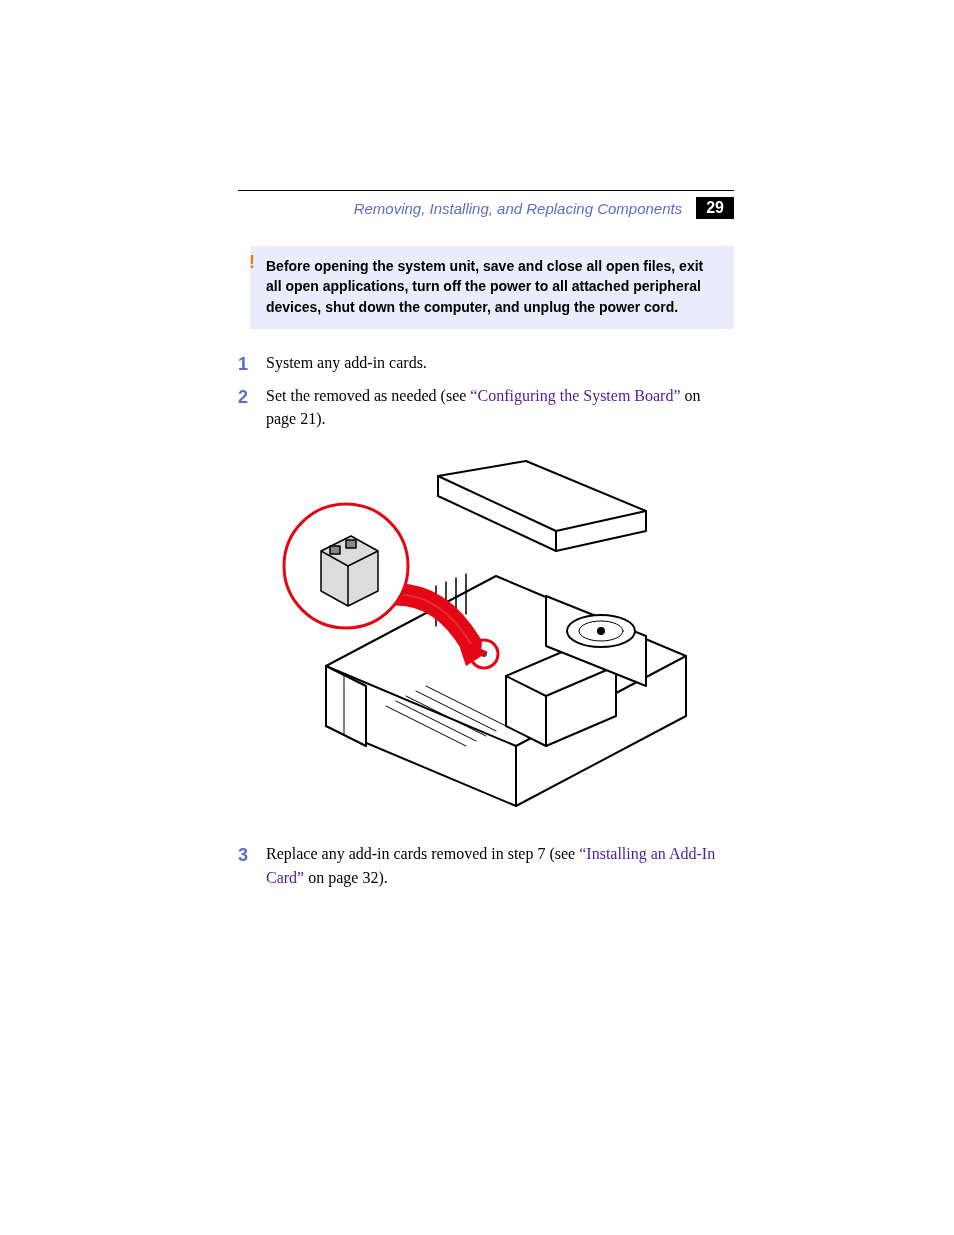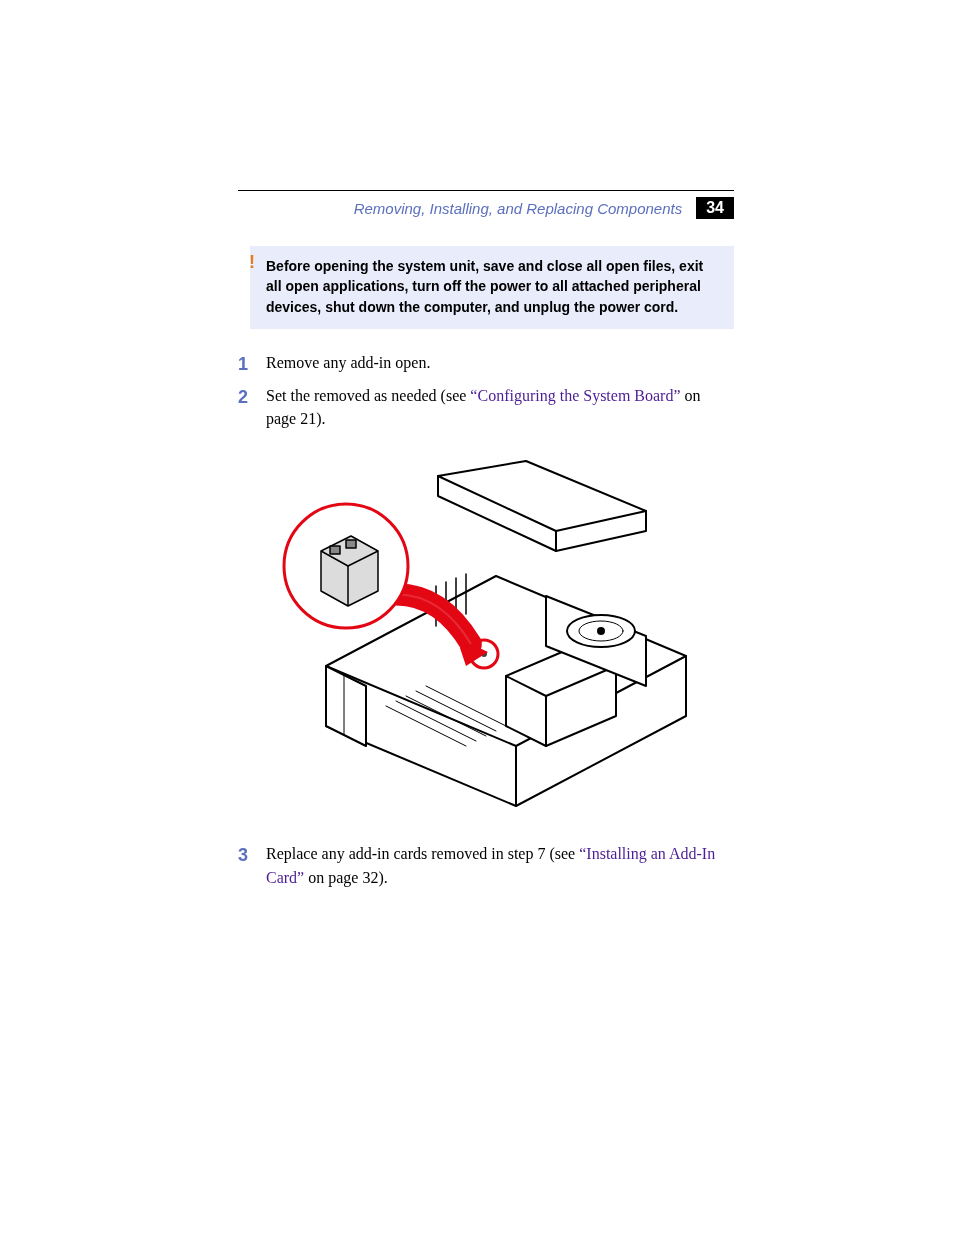--- a/index.html
+++ b/index.html
@@ -22,34 +22,34 @@
   svg.figure { width: 440px; height: 370px; }
 </style>
 </head>
 <body>
 
 <div class="page">
   <div class="header-rule"></div>
 
   <div class="running-head">
     <span class="rh-text">Removing, Installing, and Replacing Components</span>
-    <span class="page-box">34</span>
+    <span class="page-box">29</span>
   </div>
 
   <div class="content">
 
     <div class="caution-box">
       <span class="bang">!</span>
       <div class="ctext">Before opening the system unit, save and close all open files, exit all open applications, turn off the power to all attached peripheral devices, shut down the computer, and unplug the power cord.</div>
     </div>
 
     <ol class="steps">
       <li>
         <span class="num">1</span>
-        <span>Remove any add-in open.</span>
+        <span>System any add-in cards.</span>
       </li>
       <li>
         <span class="num">2</span>
         <span>Set the removed as needed (see </span><span class="xref">“Configuring the System Board”</span><span> on page 21).</span>
       </li>
     </ol>
 
     <div class="figure-wrap">
       <svg class="figure" viewBox="0 0 440 370" aria-label="Open system unit chassis with motherboard, power supply, and drive. A red circle inset magnifies the configuration switch block, with a red arrow pointing to its location on the board.">
 

